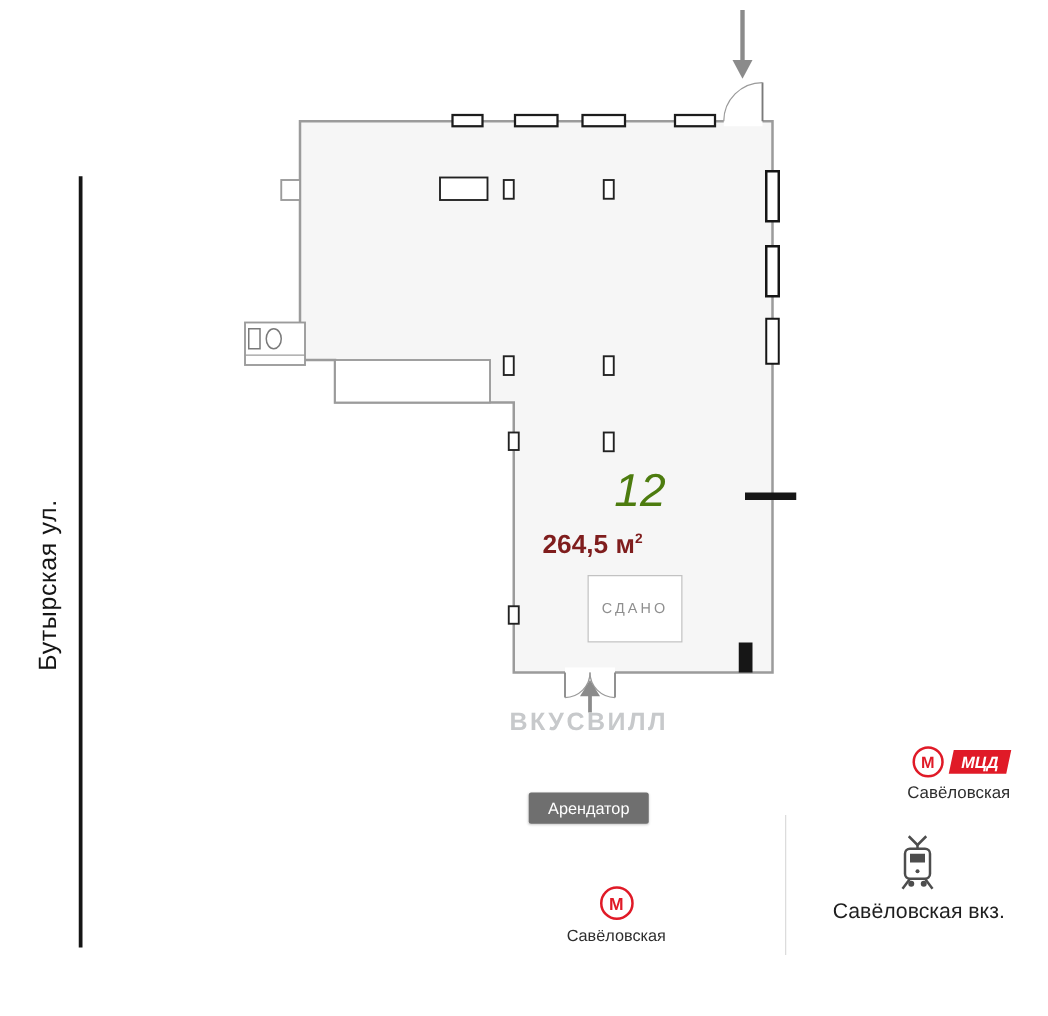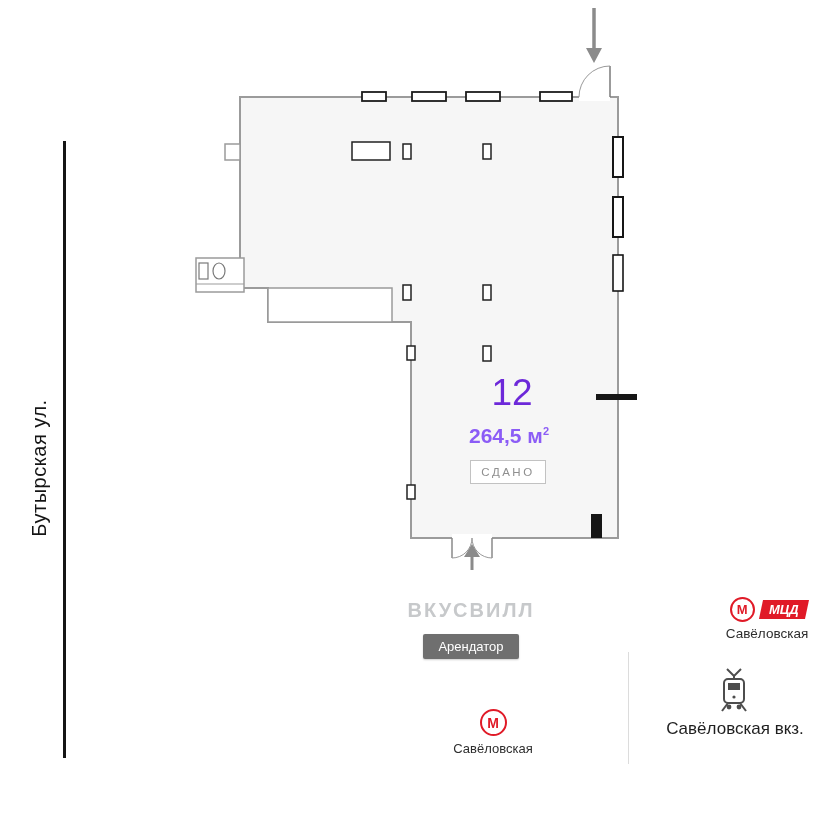--- a/index.html
+++ b/index.html
@@ -6,31 +6,31 @@
   .stage { position:relative; width:838px; height:813px; background:#fff; overflow:hidden; }
   .abs { position:absolute; }
 
   
   .street-line { left:63px; top:141px; width:3px; height:617px; background:#151515; }
   .street-label { left:-62px; top:455px; width:205px; height:26px; text-align:center;
                   transform:rotate(-90deg); font-size:20px; color:#151515; letter-spacing:0.5px; }
 
   
   .unit-number { left:477px; top:372px; width:70px; text-align:center;
-                 font-size:37px; color:#6d28d9; }
-  .unit-area { left:434px; top:424px; width:150px; text-align:center;
-               font-size:21px; font-weight:bold; color:#8b5cf6; }
+                 font-size:37px; color:#4d7c0f;font-style:italic; }
+  .unit-area { left:434px; top:424px; width:150px; text-align:left;
+               font-size:21px; font-weight:bold; color:#7f1d1d; }
   .unit-area sup { font-size:11px; }
   .status-wrap { left:433px; top:460px; width:150px; text-align:center; }
   .status-badge { display:inline-block; border:1px solid #c2c2c2; color:#8f8f8f;
-                  font-size:11.5px; letter-spacing:2.5px; padding:5px 10px; background:#fff; }
+                  font-size:11.5px; letter-spacing:2.5px; padding:20px 10px; background:#fff; }
 
   
   .tenant-name { left:396px; top:567px; width:150px; text-align:center;
-                 font-size:20px; font-weight:bold; letter-spacing:2px; color:#c7c9cb;margin-top:32px; }
+                 font-size:20px; font-weight:bold; letter-spacing:2px; color:#c7c9cb; }
   .tenant-badge-wrap { left:396px; top:594px; width:150px; text-align:center; }
   .tenant-badge { display:inline-block; background:#6f6f6f; color:#fff; font-size:13px;
                   padding:5px 15px; border-radius:2px; box-shadow:0 1px 2px rgba(0,0,0,.2);margin-top:40px; }
 
   
   .m-circle { width:21px; height:21px; border:2.5px solid #e01a27; border-radius:50%;
               display:inline-flex; align-items:center; justify-content:center;
               color:#e01a27; font-weight:bold; font-size:13px; background:#fff; }
   .metro-right-row { left:712px; top:597px; width:112px; display:flex; align-items:center;
                      justify-content:center; gap:6px; }

